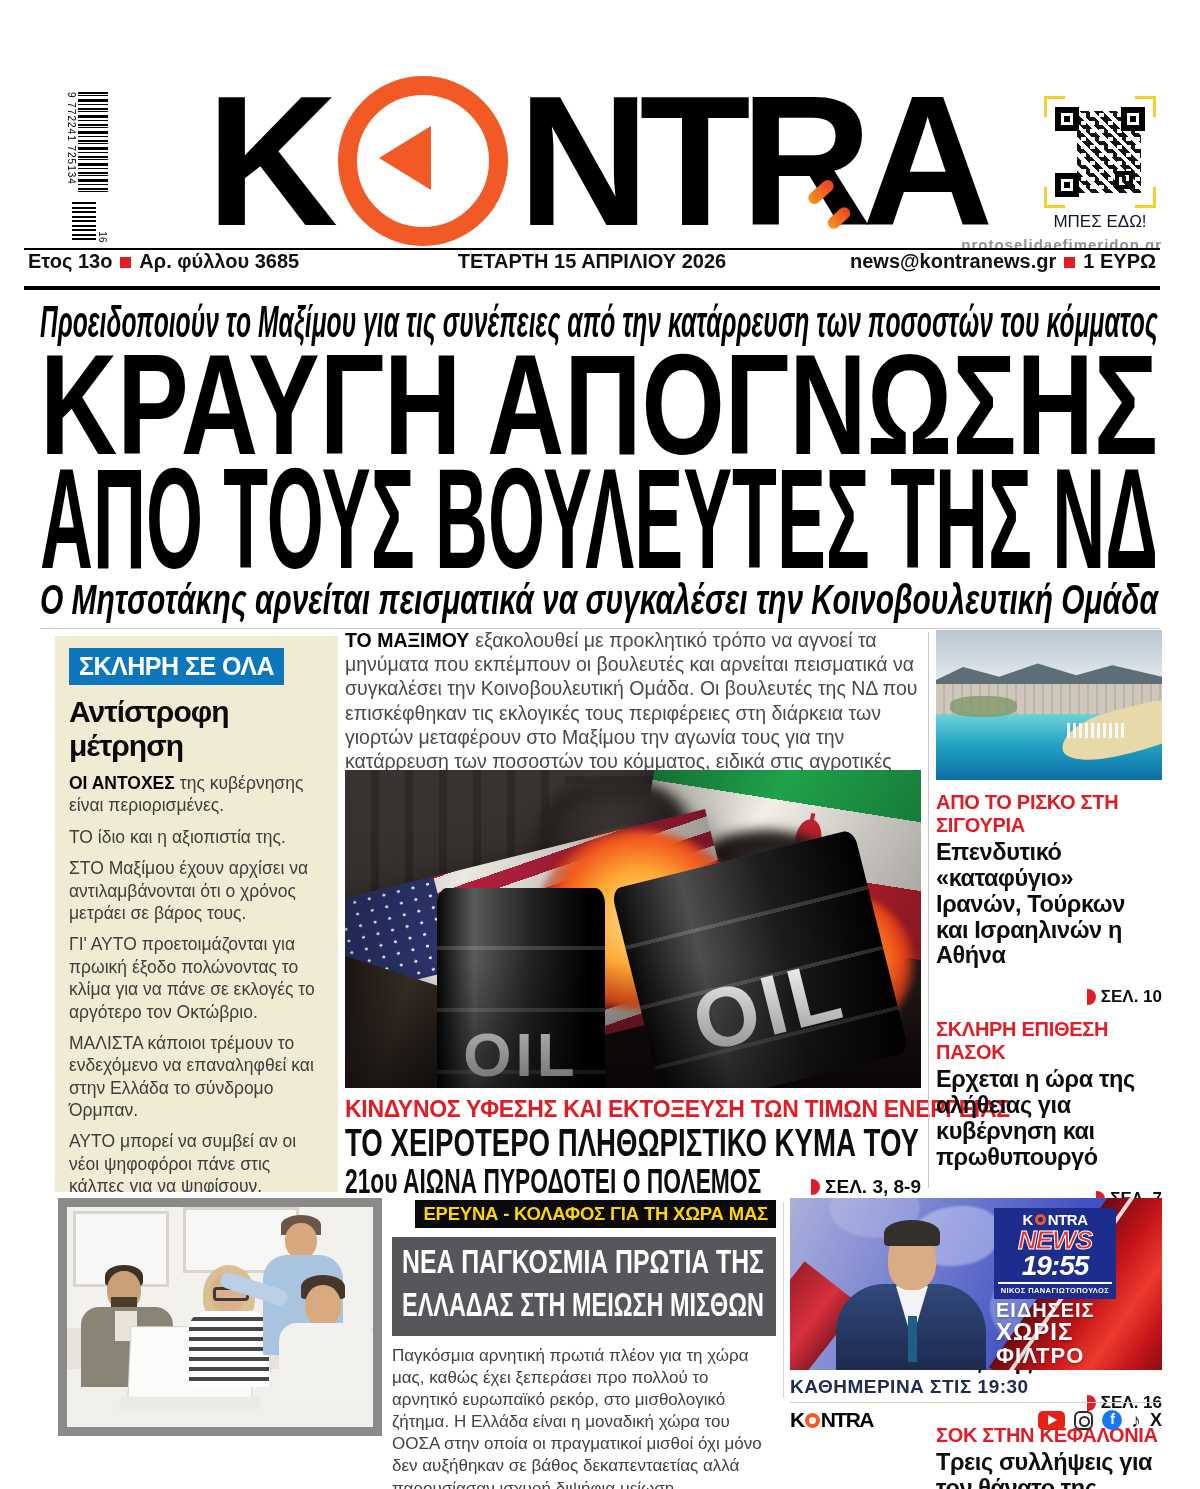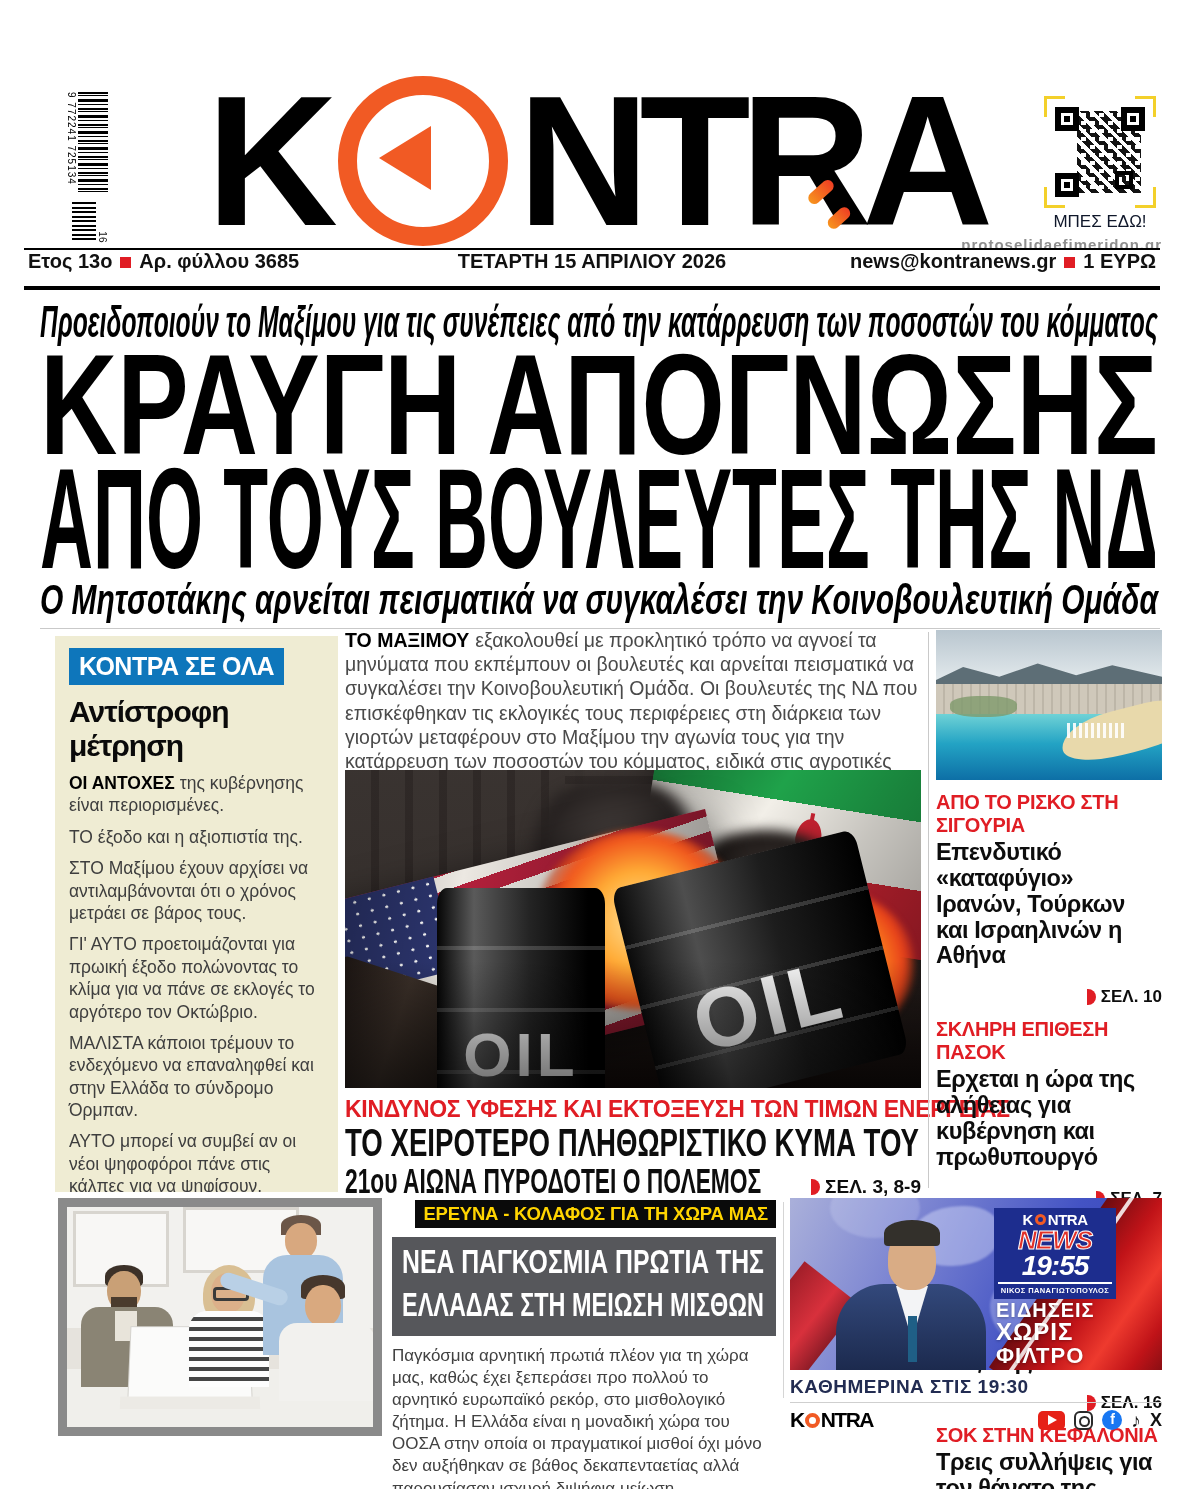--- a/index.html
+++ b/index.html
@@ -292,24 +292,24 @@
   </svg>
   <svg class="svg-line h2-svg" width="1120" height="118" viewBox="0 0 1120 118">
     <text x="0" y="110" font-size="142" font-weight="bold" fill="#000" font-family="Liberation Sans, DejaVu Sans, sans-serif" textLength="1118" lengthAdjust="spacingAndGlyphs">ΑΠΟ ΤΟΥΣ ΒΟΥΛΕΥΤΕΣ ΤΗΣ ΝΔ</text>
   </svg>
   <svg class="svg-line sub-svg" width="1120" height="50" viewBox="0 0 1120 50">
     <text x="0" y="40" font-size="43" font-weight="bold" font-style="italic" fill="#000" font-family="Liberation Sans, DejaVu Sans, sans-serif" textLength="1118" lengthAdjust="spacingAndGlyphs">Ο Μητσοτάκης αρνείται πεισματικά να συγκαλέσει την Κοινοβουλευτική Ομάδα</text>
   </svg>
   <div class="top-hairline"></div>
 
   <div class="opinion">
-    <span class="opinion-label">ΚΟΝΤΡΑ ΣΕ ΟΛΑ</span>
+    <span class="opinion-label">ΣΚΛΗΡΗ ΣΕ ΟΛΑ</span>
     <div class="opinion-title">Αντίστροφη μέτρηση</div>
     <p><span class="plead">ΟΙ ΑΝΤΟΧΕΣ</span><span>της κυβέρνησης είναι περιορισμένες.</span></p>
-    <p><span>ΤΟ έξοδο και η αξιοπιστία της.</span></p>
+    <p><span>ΤΟ ίδιο και η αξιοπιστία της.</span></p>
     <p><span>ΣΤΟ Μαξίμου έχουν αρχίσει να αντιλαμβάνονται ότι ο χρόνος μετράει σε βάρος τους.</span></p>
     <p><span>ΓΙ' ΑΥΤΟ προετοιμάζονται για πρωική έξοδο πολώνοντας το κλίμα για να πάνε σε εκλογές το αργότερο τον Οκτώβριο.</span></p>
     <p><span>ΜΑΛΙΣΤΑ κάποιοι τρέμουν το ενδεχόμενο να επαναληφθεί και στην Ελλάδα το σύνδρομο Όρμπαν.</span></p>
     <p><span>ΑΥΤΟ μπορεί να συμβεί αν οι νέοι ψηφοφόροι πάνε στις κάλπες για να ψηφίσουν.</span></p>
     
   </div>
 
   <div class="mid-lead">
     <span class="mlead">ΤΟ ΜΑΞΙΜΟΥ</span><span>εξακολουθεί με προκλητικό τρόπο να αγνοεί τα μηνύματα που εκπέμπουν οι βουλευτές και αρνείται πεισματικά να συγκαλέσει την Κοινοβουλευτική Ομάδα. Οι βουλευτές της ΝΔ που επισκέφθηκαν τις εκλογικές τους περιφέρειες στη διάρκεια των γιορτών μεταφέρουν στο Μαξίμου την αγωνία τους για την κατάρρευση των ποσοστών του κόμματος, ειδικά στις αγροτικές περιοχές.</span>
     <div class="ref-row">

